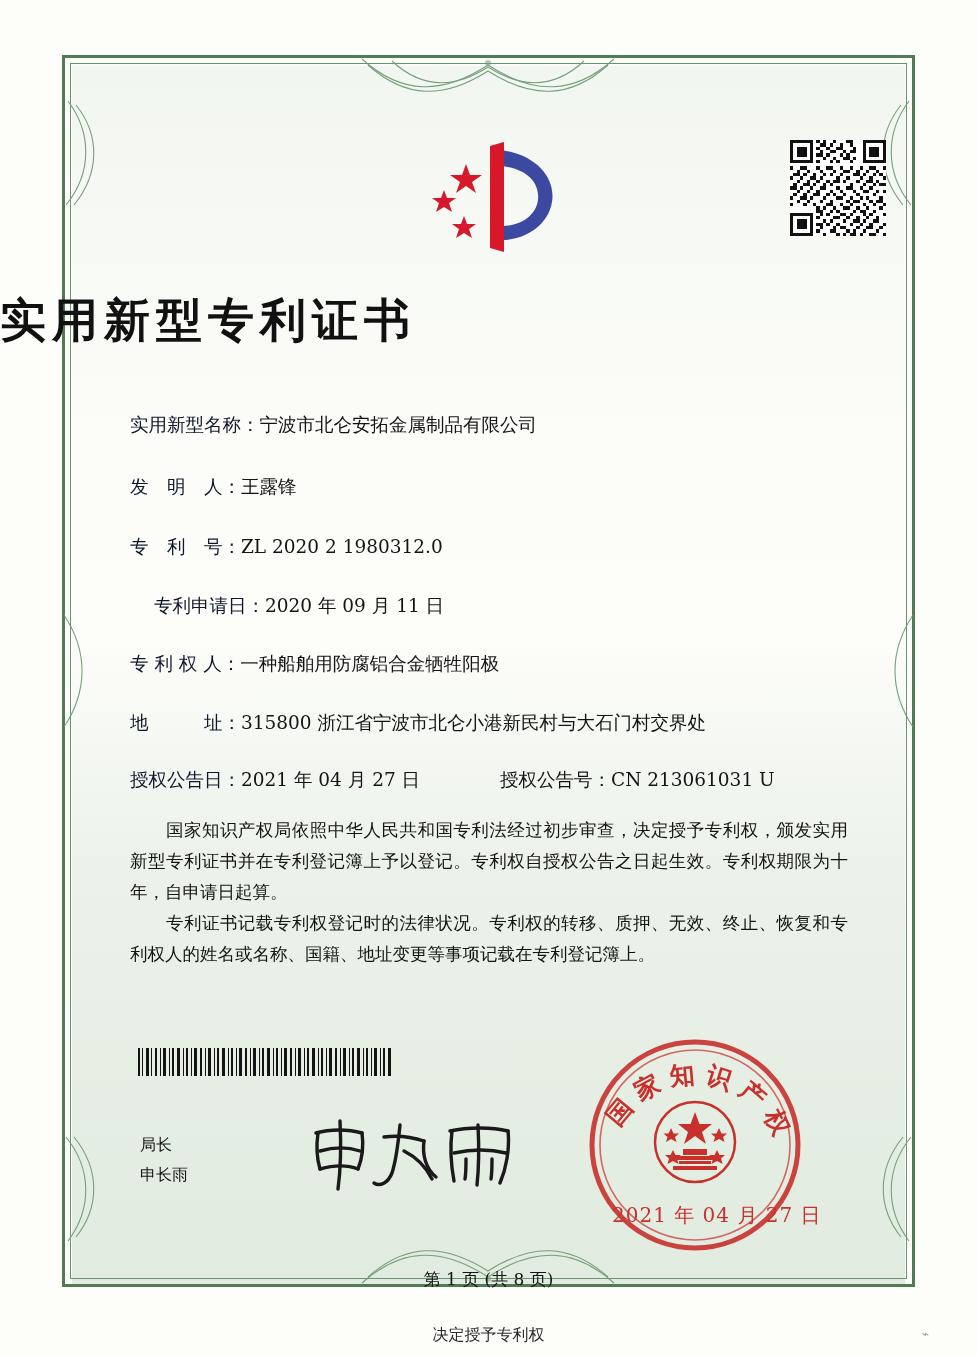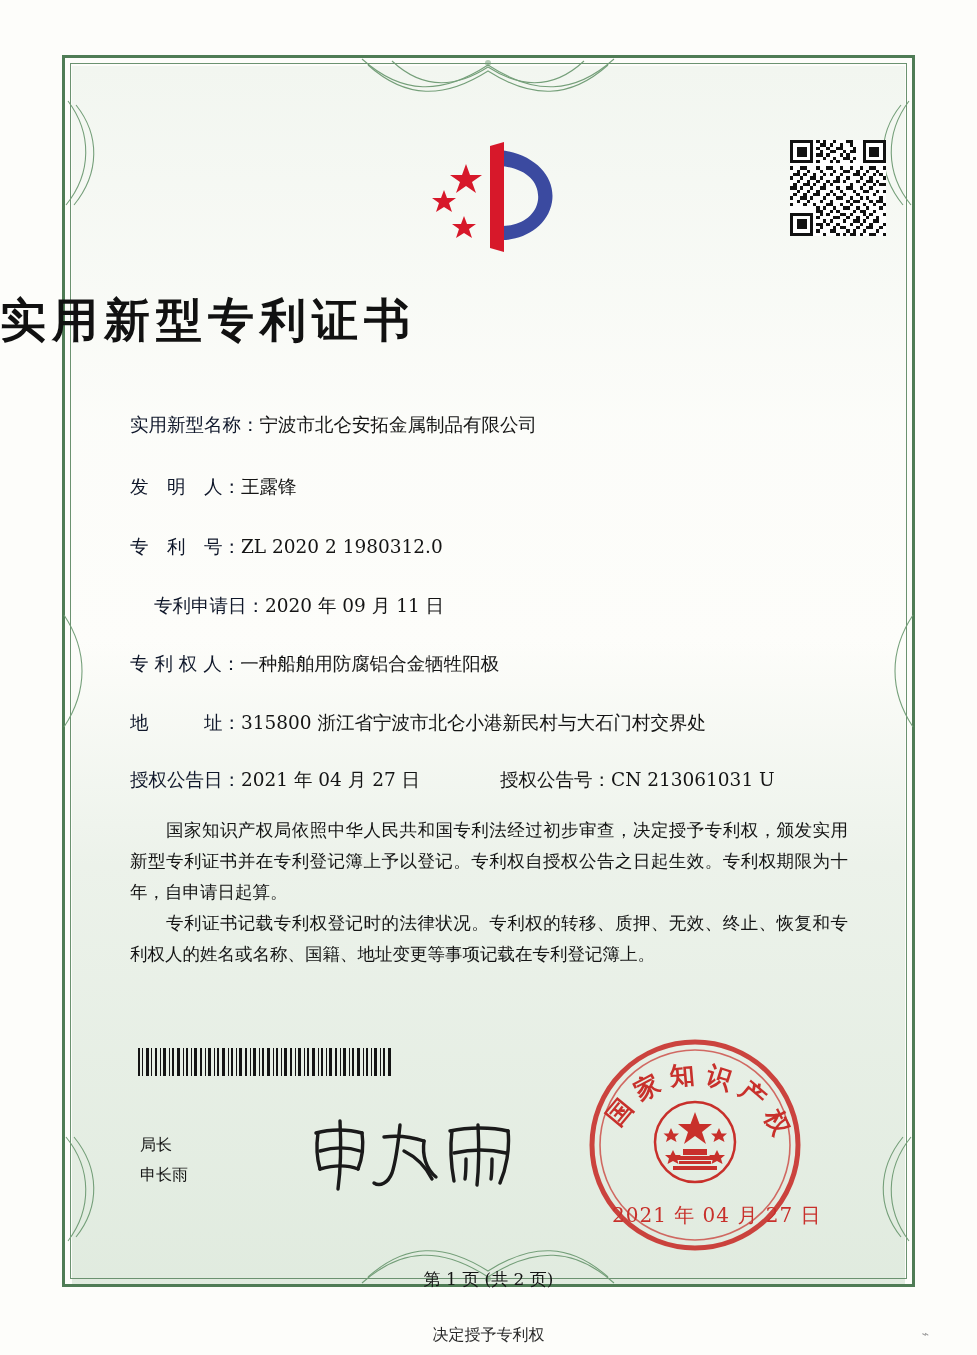--- a/index.html
+++ b/index.html
@@ -638,17 +638,17 @@
     <defs>
       <path id="arcTop" d="M 22 118 A 86 86 0 0 1 192 118"></path>
       <path id="arcBottom" d="M 27 128 A 80 80 0 0 0 187 128"></path>
     </defs>
     <text font-size="25" font-weight="bold" fill="#c8302b" letter-spacing="9" font-family="'DejaVu Serif','Liberation Serif',serif">
       <textPath href="#arcTop" startOffset="12%">国家知识产权局</textPath>
     </text>
   </svg>
   <div class="seal-date">2021 年 04 月 27 日</div>
 
-  <div class="page-no">第 1 页 (共 2 页)</div>
+  <div class="page-no">第 1 页 (共 8 页)</div>
   <div class="back-note">决定授予专利权</div>
   <div class="corner-mark">⌁</div>
 
 </div>
 
 </body></html>

